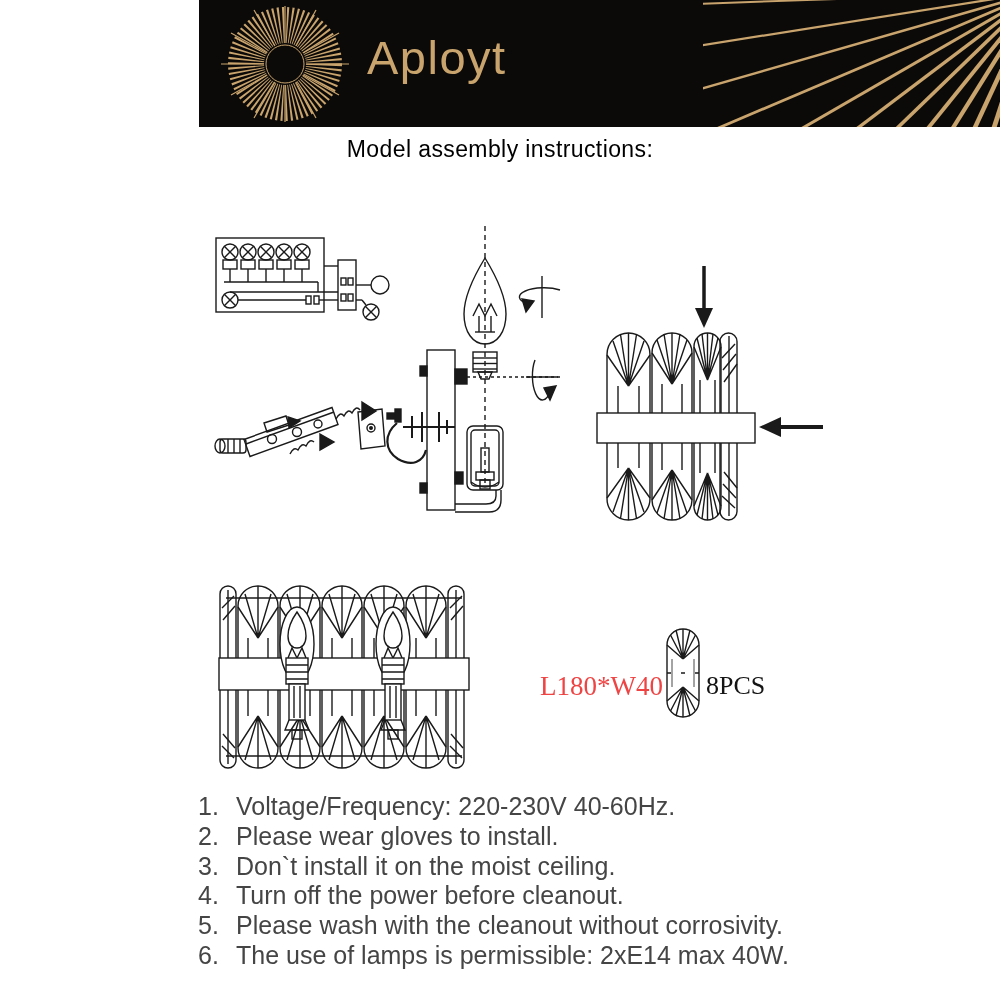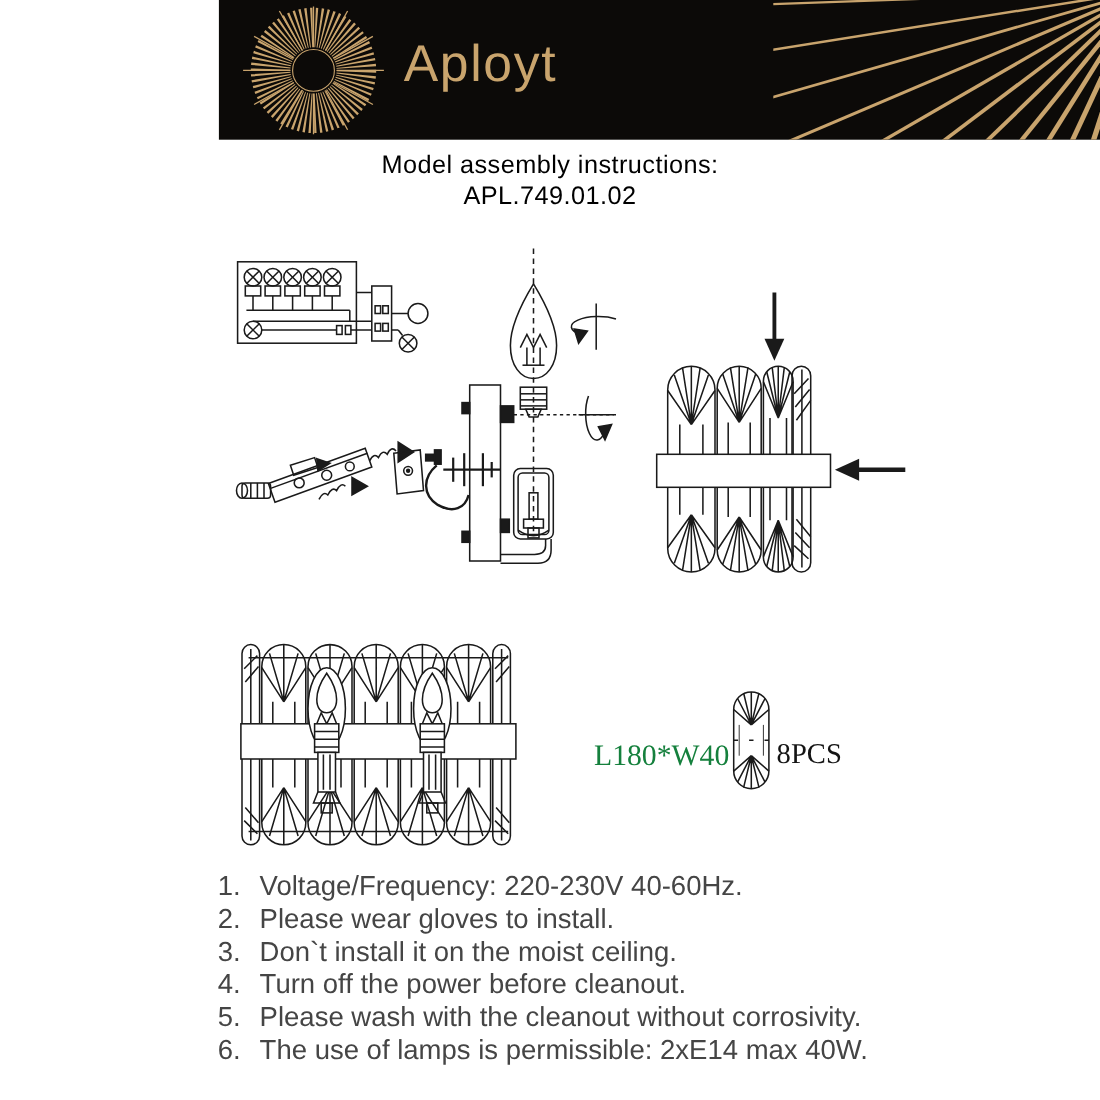--- a/index.html
+++ b/index.html
@@ -21,21 +21,21 @@
   
   svg.diagram{position:absolute;}
   .d-wiring{left:200px;top:230px;}
   .d-mount{left:190px;top:220px;}
   .d-stack{left:590px;top:258px;}
   .d-assembled{left:218px;top:582px;}
   .d-crystal{left:664px;top:627px;}
 
   
   .dim-label{position:absolute;left:540px;top:671px;width:118px;
-             font-family:"Liberation Serif",serif;font-size:27px;color:#15803d;}
+             font-family:"Liberation Serif",serif;font-size:27px;color:#ef4444;}
   .qty-label{position:absolute;left:706px;top:671px;font-family:"Liberation Serif",serif;
              font-size:26px;color:#141414;}
 
   
   .instructions{position:absolute;left:198px;top:792px;width:680px;color:#454545;}
   .instr-row{display:flex;font-size:25px;line-height:29.8px;}
   .instr-num{flex:0 0 38px;}
   .instr-text{flex:1;}
 
   .lineart{stroke:#1a1a1a;fill:none;stroke-width:1.4;}
@@ -79,21 +79,20 @@
         <line x1="335" y1="-8" x2="141" y2="409" stroke-width="4.5"></line>
         <line x1="335" y1="-8" x2="193" y2="430" stroke-width="4.8"></line>
         <line x1="335" y1="-8" x2="247" y2="444" stroke-width="5"></line>
         <line x1="335" y1="-8" x2="287" y2="450" stroke-width="5"></line>
       </g>
     </svg>
   </div>
 
   <div class="title-block">
     <div class="title-line">Model assembly instructions:</div>
-    <div class="title-line">APL.749.01.02</div>
   </div>
 
   <svg class="diagram d-wiring" width="215" height="115" viewBox="0 0 215 115">
     <g class="lineart">
       <rect x="16" y="8" width="108" height="74"></rect>
       <g>
         <circle cx="30" cy="22" r="8"></circle>
           <line x1="24.3" y1="16.3" x2="35.7" y2="27.7"></line>
           <line x1="24.3" y1="27.7" x2="35.7" y2="16.3"></line>
         <circle cx="48" cy="22" r="8"></circle>

